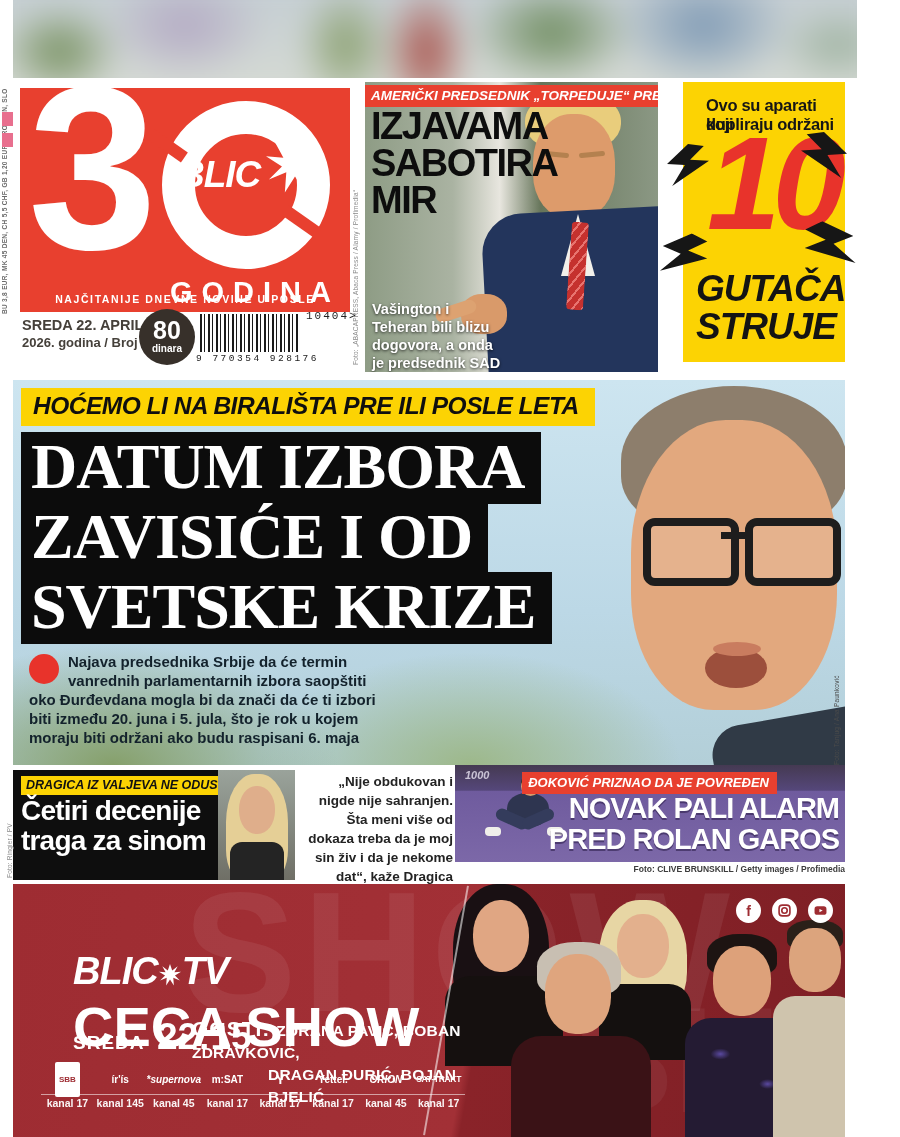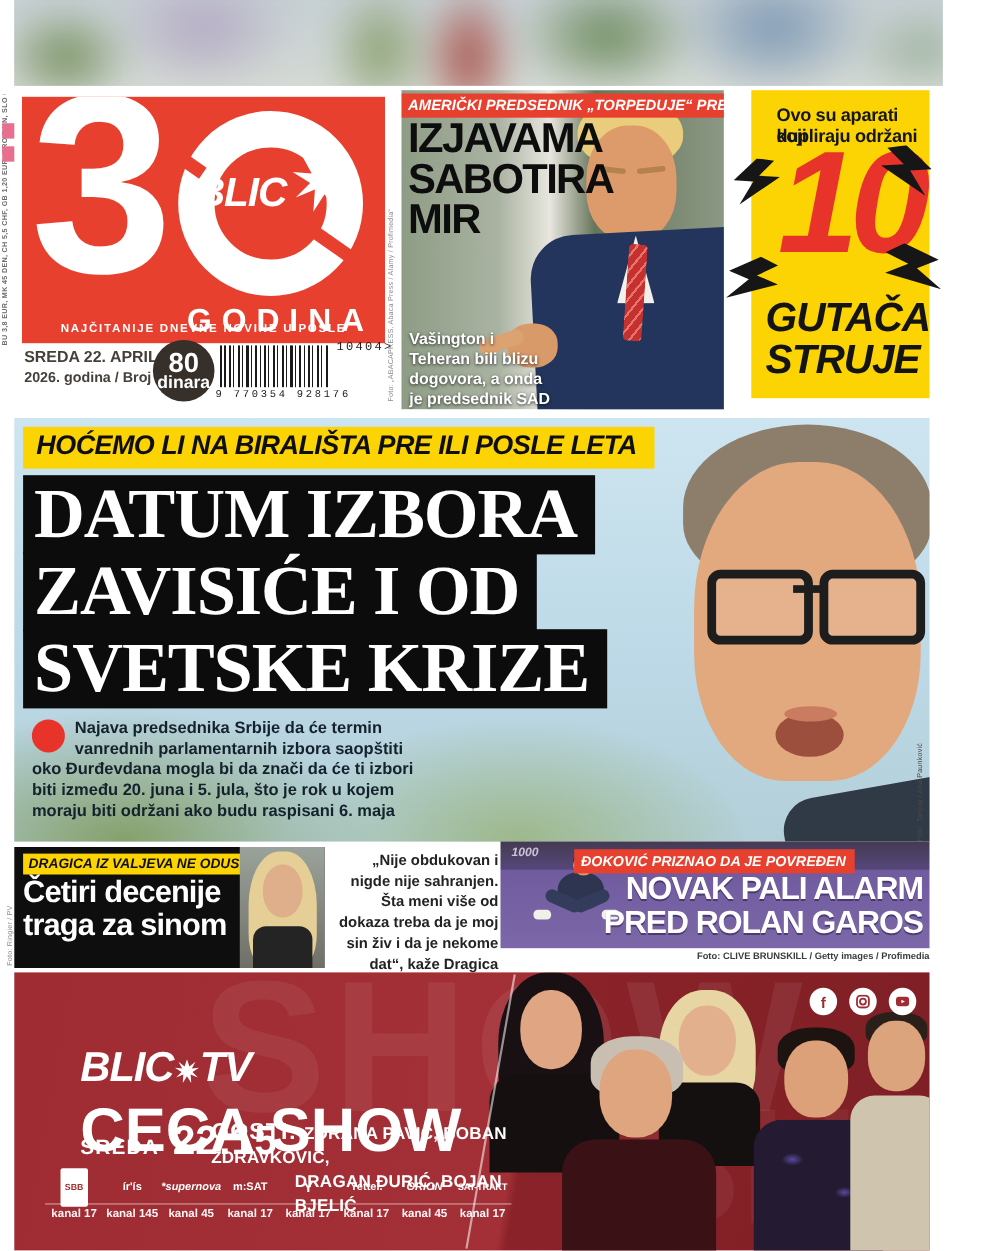--- a/index.html
+++ b/index.html
@@ -32,21 +32,21 @@
   .blic-wrap{left:158px;top:60px;width:150px;height:60px;}
   .blic-star{position:absolute;left:88px;top:-12px;}
   .blic-text{position:absolute;left:0;top:6px;font-size:37px;font-weight:900;font-style:italic;color:#fff;letter-spacing:-1px;}
   .logo-godina{left:150px;top:188px;font-size:29px;font-weight:700;color:#fff;letter-spacing:9px;}
   .logo-tagline{left:0;bottom:7px;width:100%;text-align:center;font-size:10.5px;font-weight:700;color:#fff;letter-spacing:1.6px;}
   .date1{left:22px;top:317px;font-size:14.5px;font-weight:900;color:#45403a;}
   .date2{left:22px;top:335px;font-size:13px;font-weight:700;color:#45403a;}
   .price-circle{left:139px;top:309px;width:56px;height:56px;background:#37302a;border-radius:50%;
     color:#fff;text-align:center;}
   .price-val{display:block;font-size:25px;font-weight:900;line-height:26px;margin-top:8px;}
-  .price-unit{display:block;font-size:16px;font-weight:700;line-height:11px;}
+  .price-unit{display:block;font-size:10px;font-weight:700;line-height:11px;}
   .barcode{left:200px;top:314px;width:100px;height:38px;
     background:repeating-linear-gradient(90deg,#1a1a1a 0 2px,#fff 2px 4px,#1a1a1a 4px 5px,#fff 5px 8px);}
   .barcode-num{left:196px;top:353px;font-family:"Liberation Mono",monospace;font-size:9.5px;color:#222;letter-spacing:2.5px;}
   .issue-code{left:306px;top:310px;font-family:"Liberation Mono",monospace;font-size:11px;color:#222;letter-spacing:2px;}
   .vert-credit{writing-mode:vertical-rl;transform:rotate(180deg);font-size:6.5px;color:#8a8a8a;letter-spacing:.2px;white-space:nowrap;}
 
   
   .trump-card{left:365px;top:82px;width:293px;height:290px;overflow:hidden;
     background:linear-gradient(90deg,#8e9c85 0%,#aab3a2 30%,#e8e6df 46%,#66755a 60%,#8b9884 100%);}
   .t-hair{left:160px;top:8px;width:96px;height:62px;background:#e9cd7c;border-radius:50% 50% 45% 45%;}

